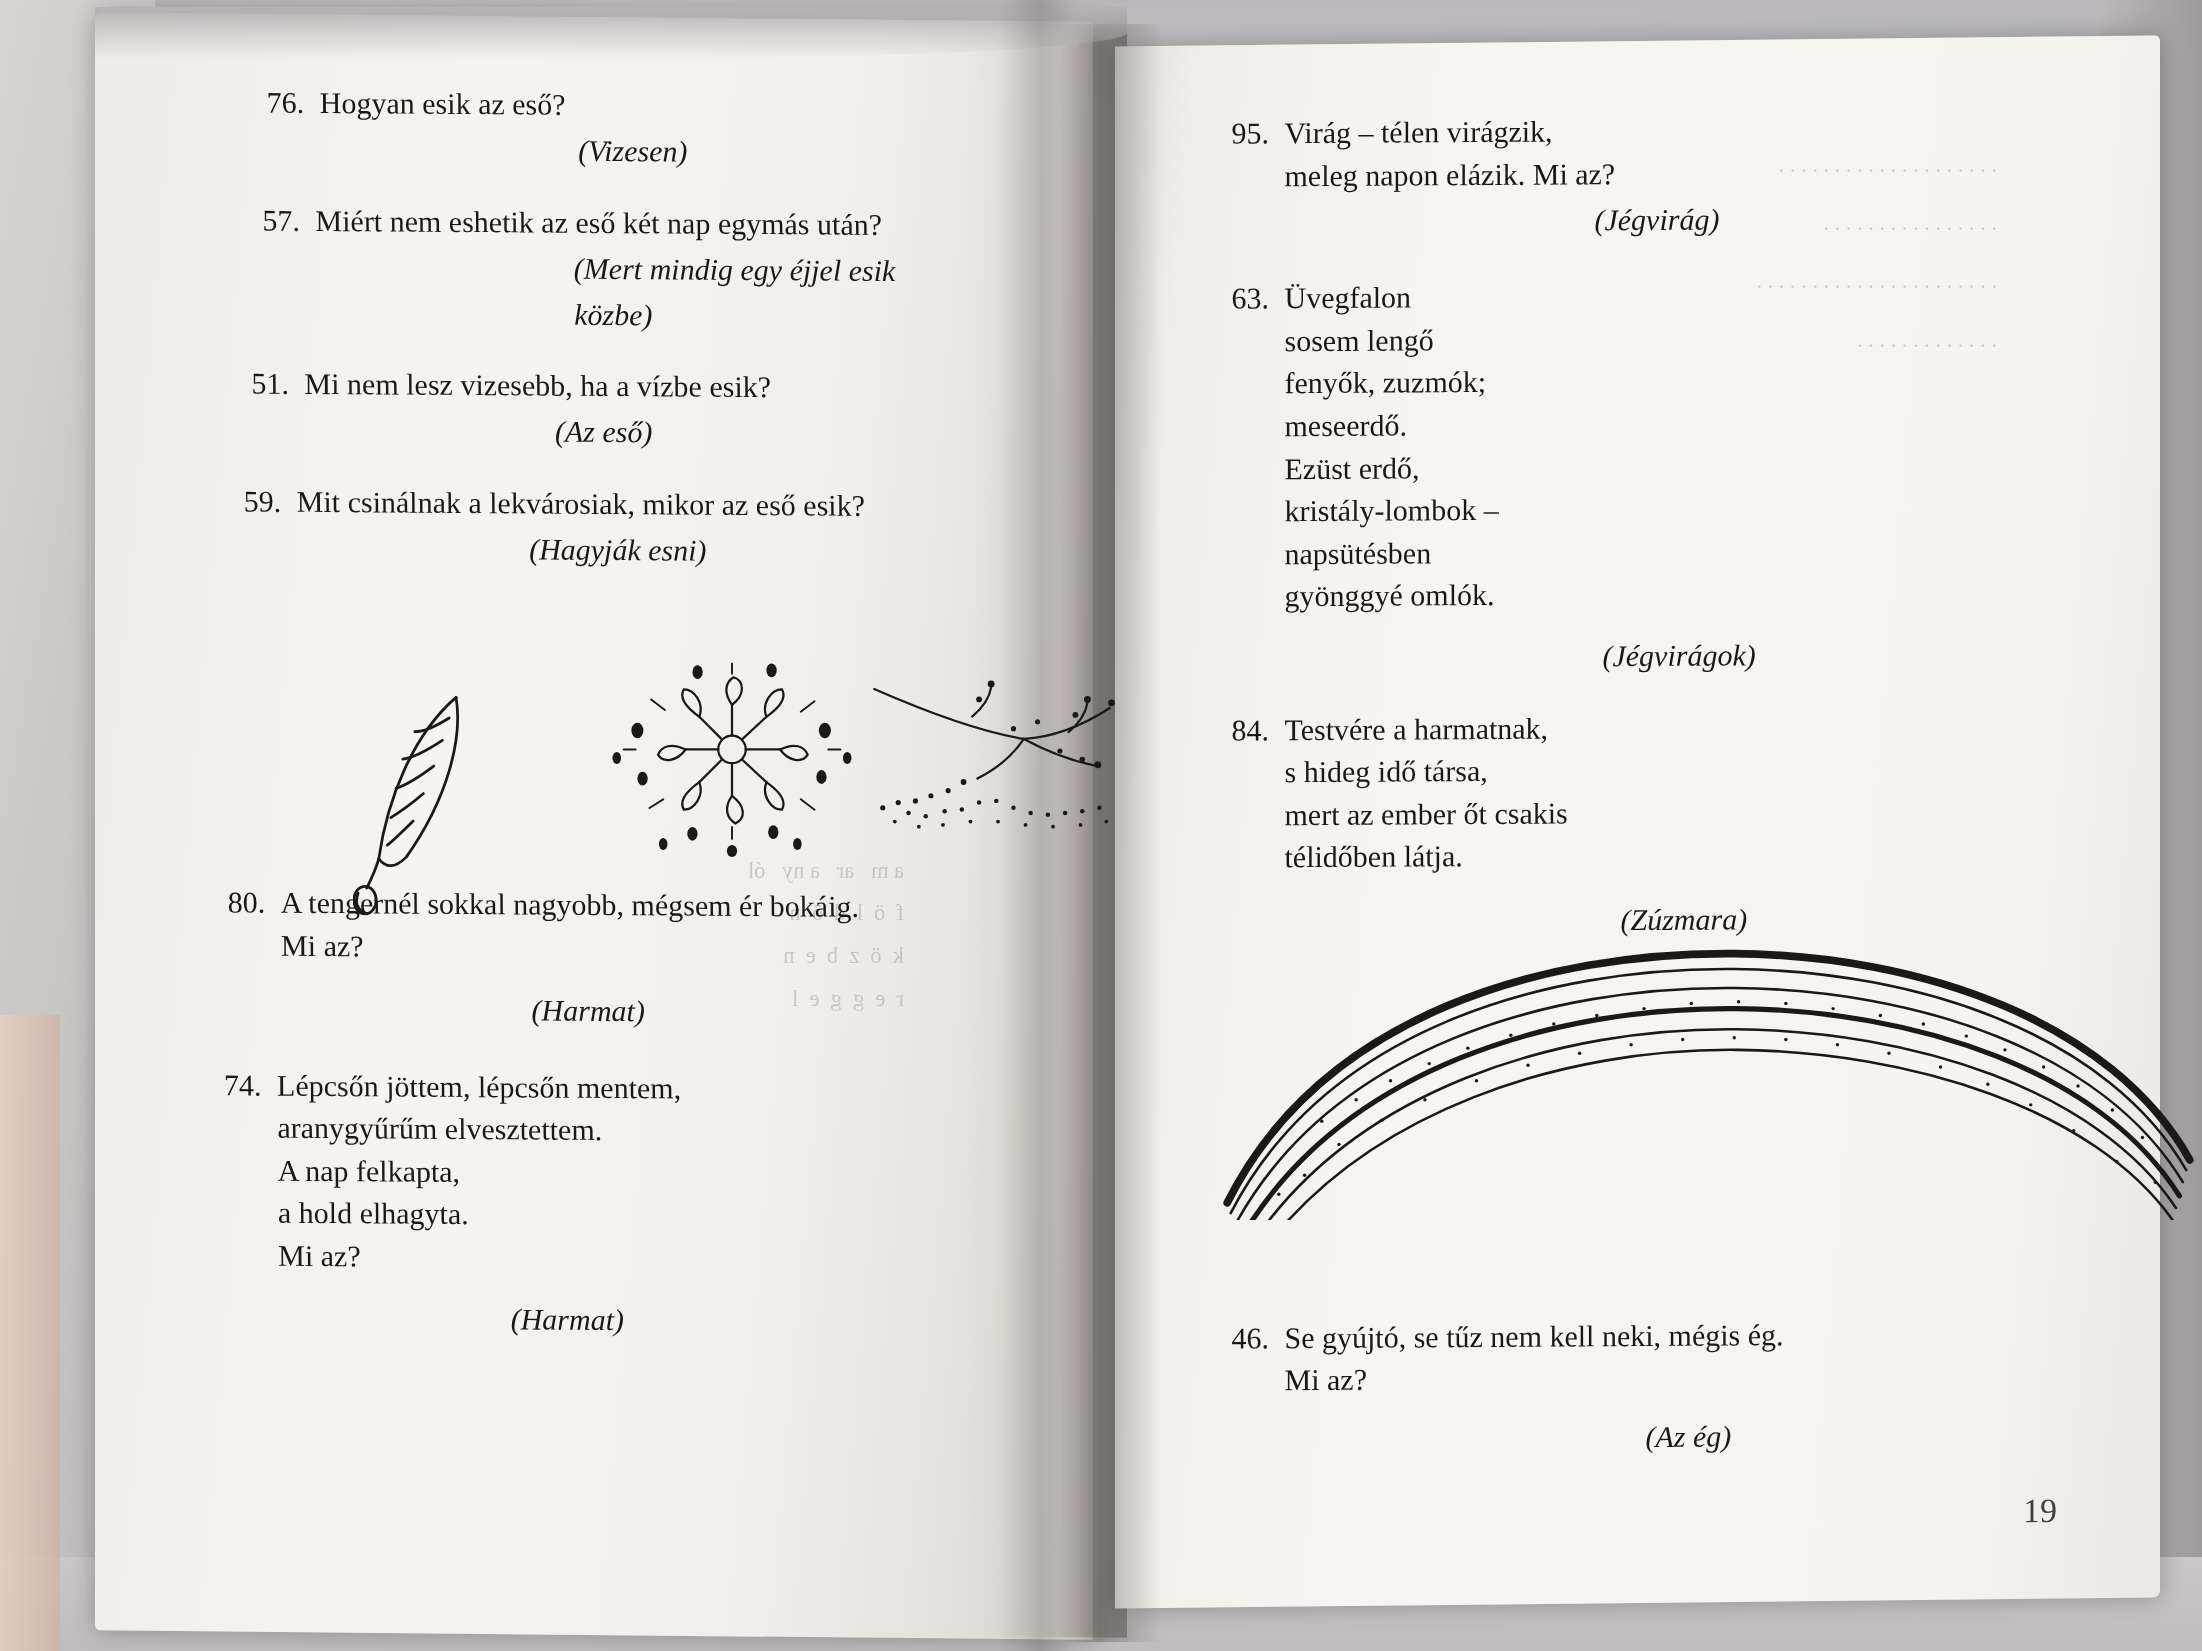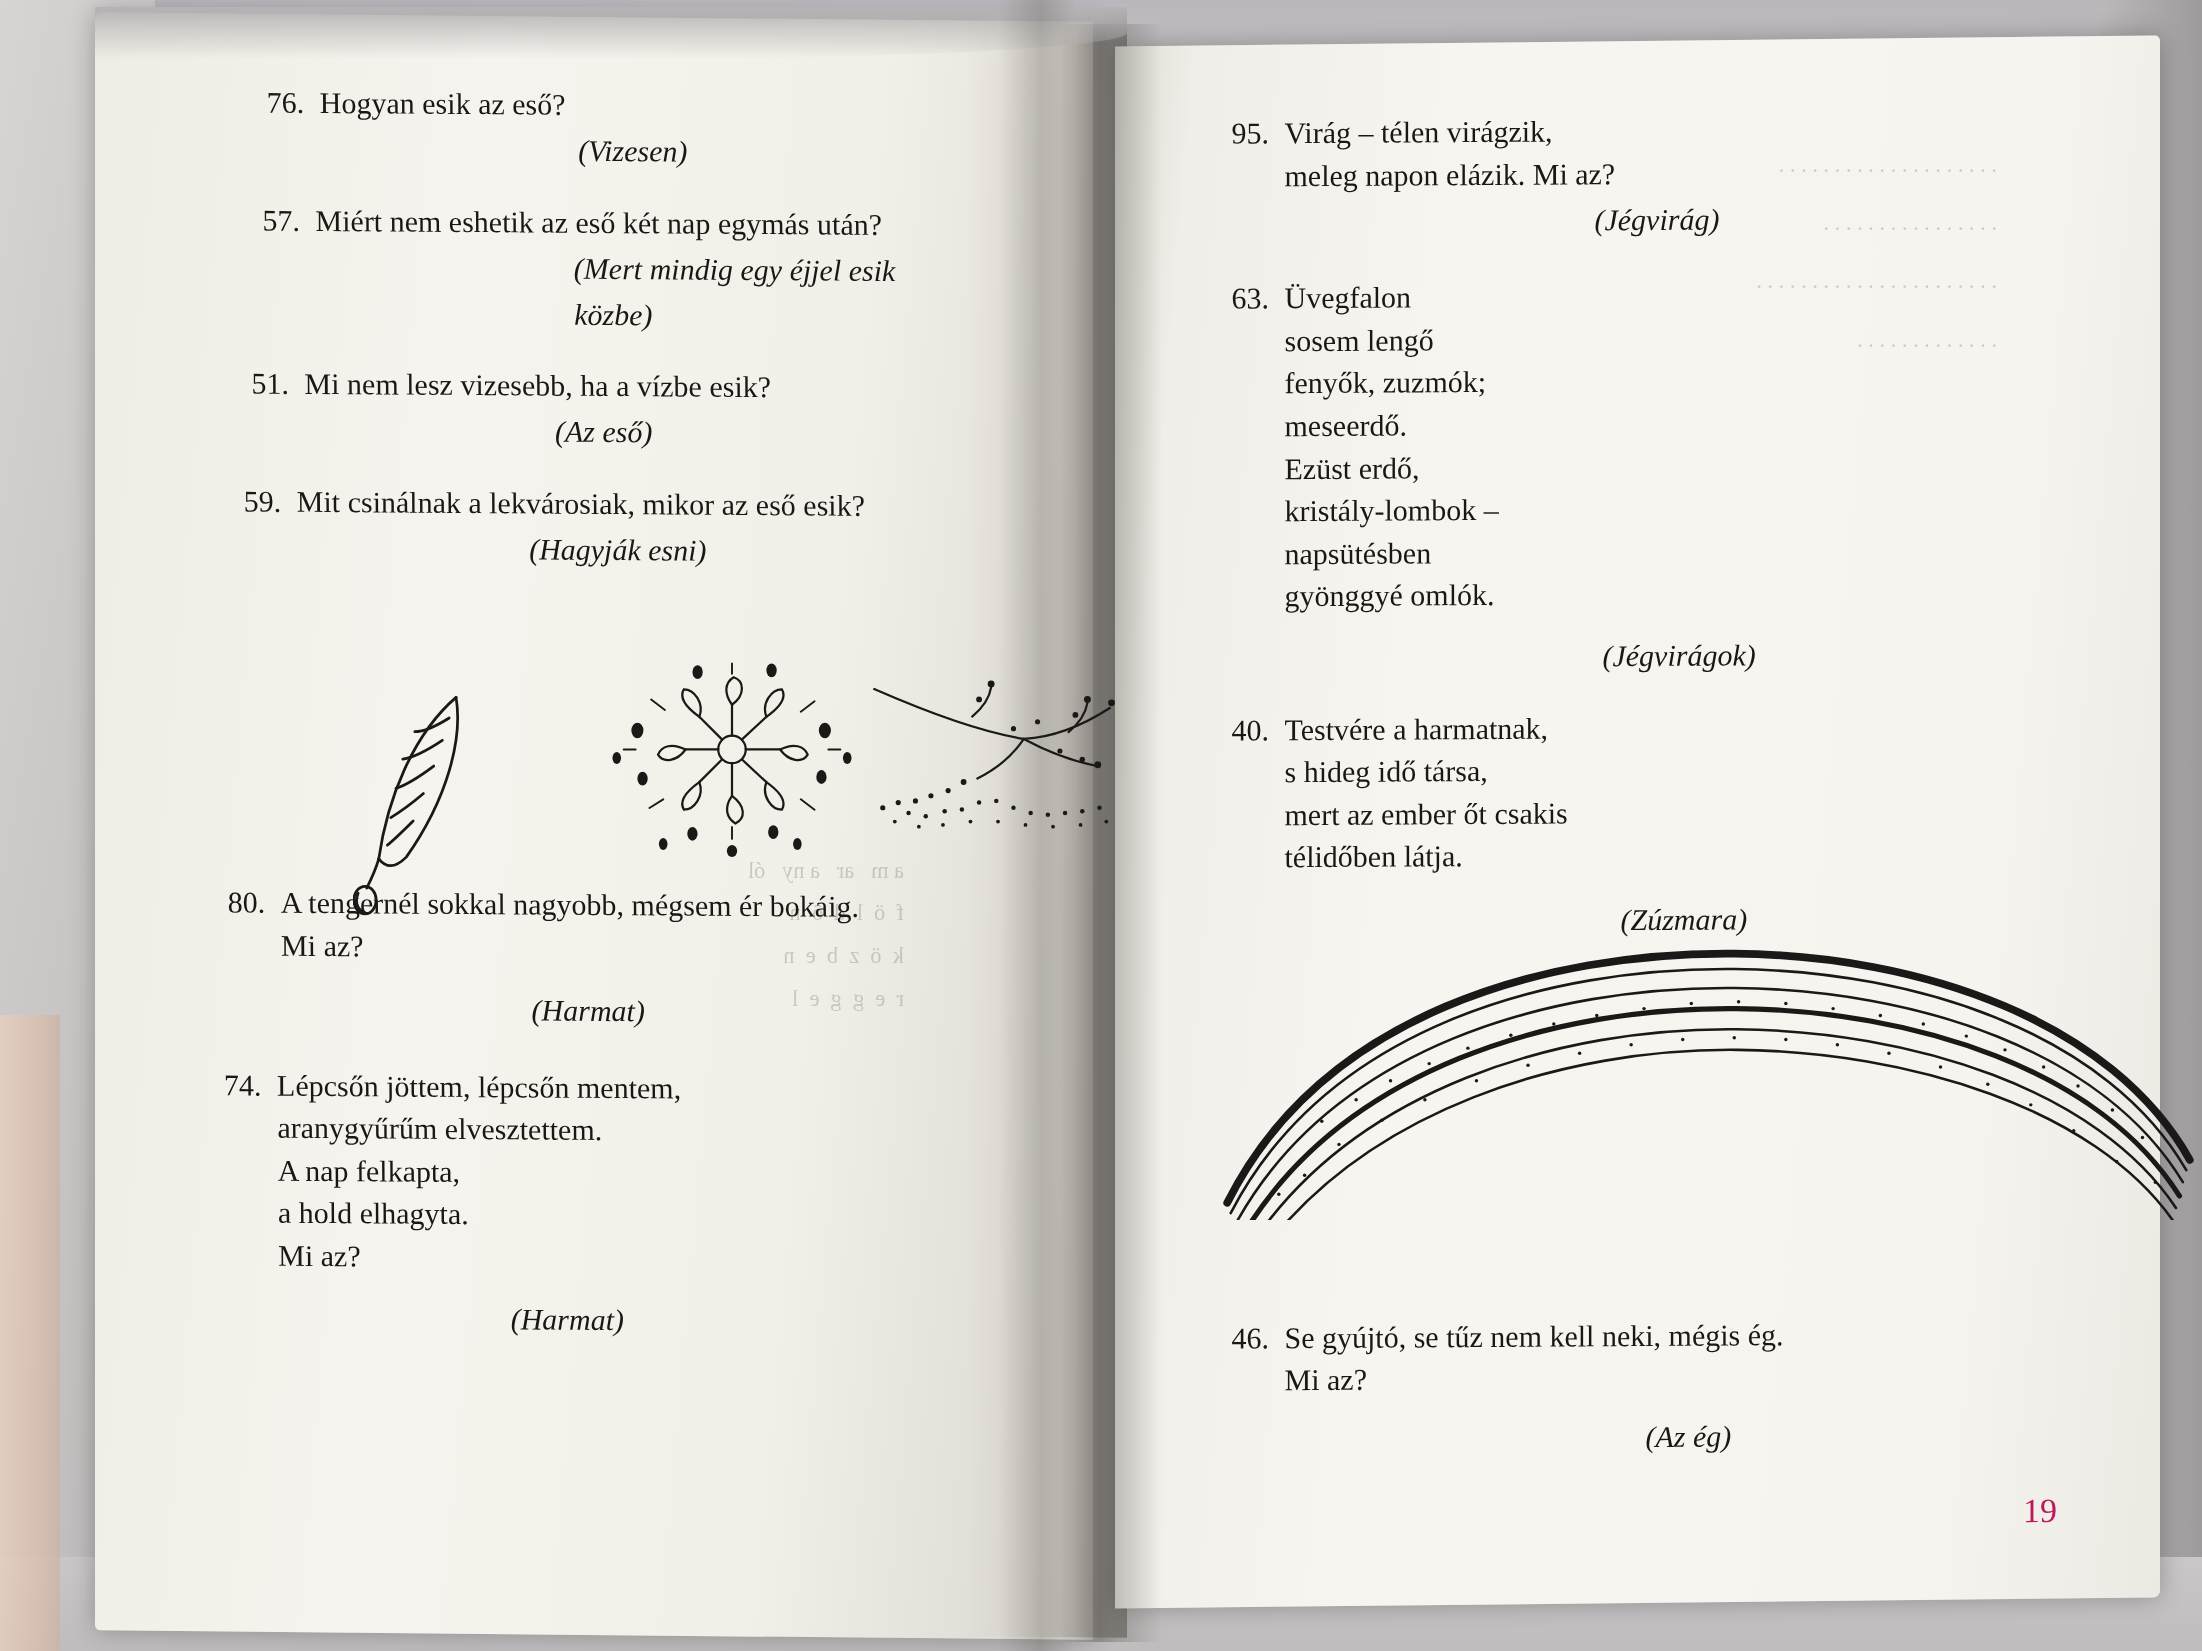--- a/index.html
+++ b/index.html
@@ -178,21 +178,21 @@
   .illus-flake { position: absolute; left: 508px; top: 641px; }
   .illus-branch { position: absolute; left: 774px; top: 658px; }
   .illus-arc { position: absolute; left: 1123px; top: 938px; }
 
   
   .page-no {
     position: absolute;
     right: 103px;
     bottom: 112px;
     font-size: 34px;
-    color: #be185d;
+    color: #404040;
     transform: skewY(-0.6deg);
   }
 
   
   .ghost {
     position: absolute;
     color: #9a978f;
     opacity: .45;
     font-size: 22.4px;
     font-family: "Liberation Serif", serif;
@@ -445,21 +445,21 @@
             <span class="ln">kristály-lombok –</span>
             <span class="ln">napsütésben</span>
             <span class="ln">gyönggyé omlók.</span>
             <span class="answer" style="margin-left:318px;margin-top:19px">(Jégvirágok)</span>
           </div>
         </div>
       </div>
 
       <div class="riddle" style="margin-top:29px">
         <div class="riddle-row">
-          <div class="num">40.</div>
+          <div class="num">84.</div>
           <div class="body">
             <span class="ln">Testvére a harmatnak,</span>
             <span class="ln">s hideg idő társa,</span>
             <span class="ln">mert az ember őt csakis</span>
             <span class="ln">télidőben látja.</span>
             <span class="answer" style="margin-left:336px;margin-top:22.4px">(Zúzmara)</span>
           </div>
         </div>
       </div>
 

